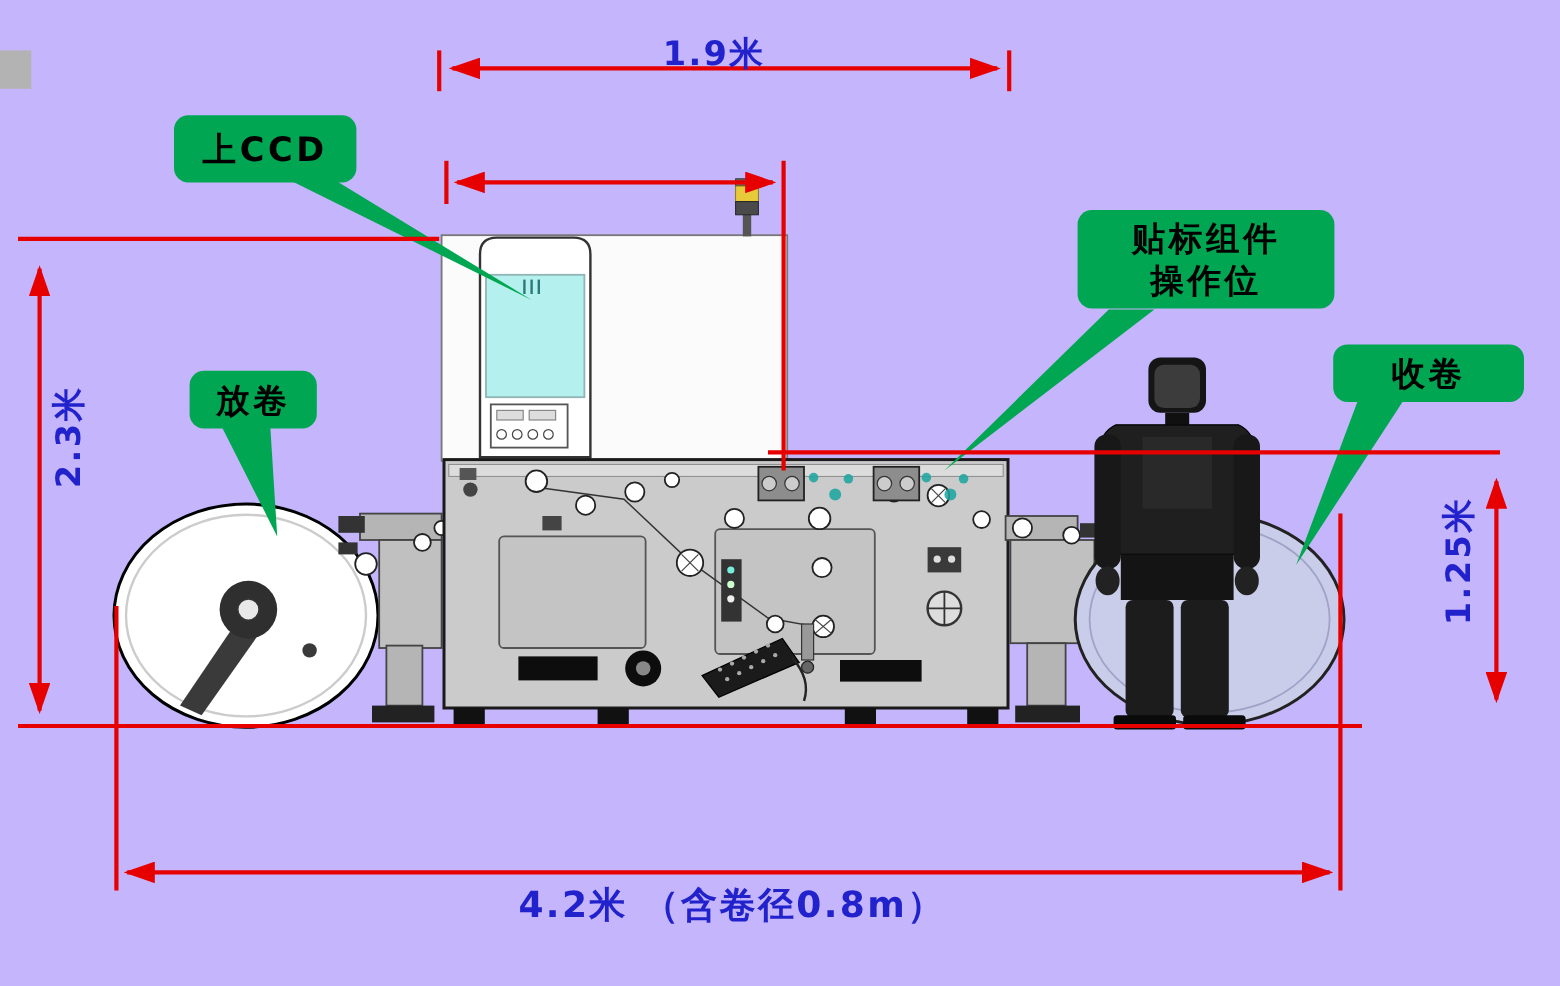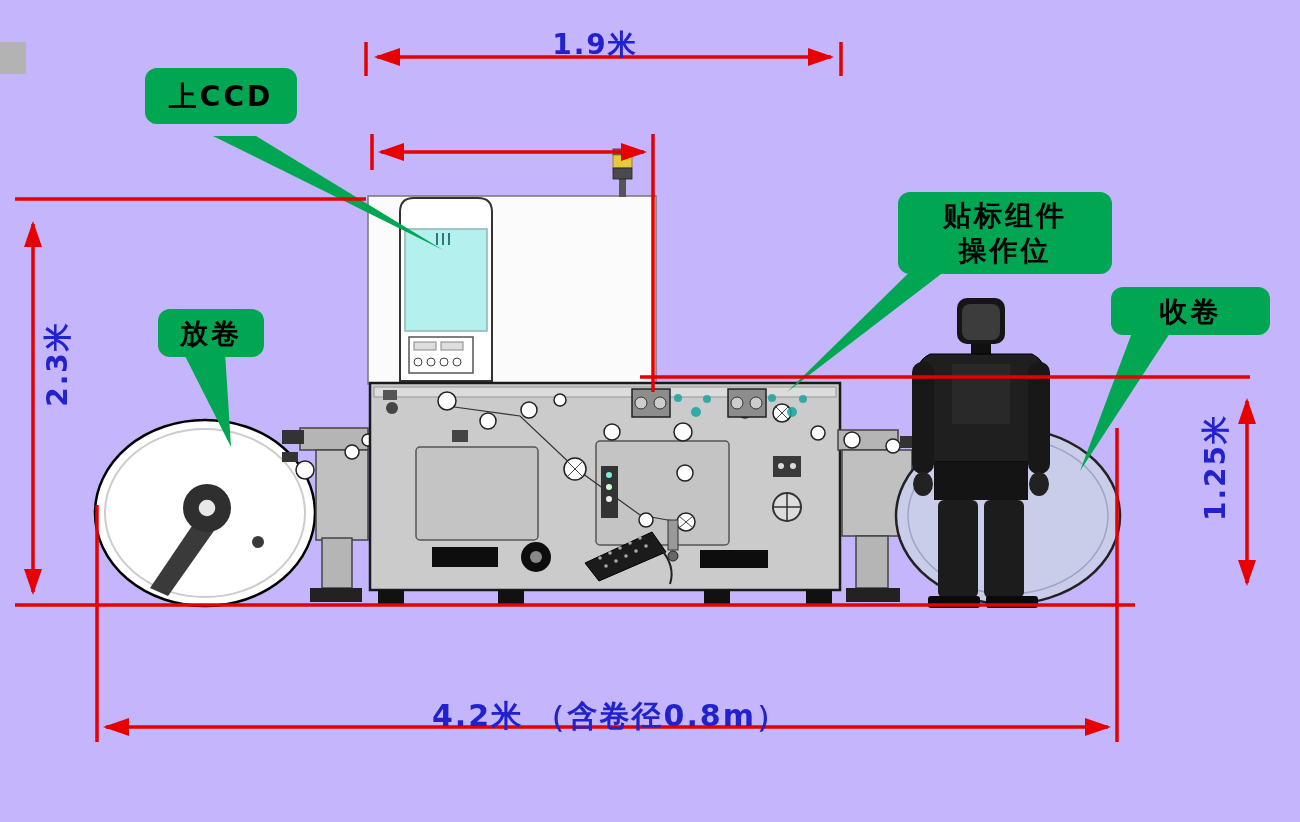--- a/index.html
+++ b/index.html
@@ -238,27 +238,27 @@
     </g>
   </svg>
 
   <div class="dim-label" style="left:500px; top:26px; width:190px;">1.9米</div>
 
 
   <div class="dim-label vertical" style="left:8px; top:348px; width:94px; height:32px;">2.3米</div>
 
   <div class="dim-label vertical" style="left:1160px; top:452px; width:106px; height:32px;">1.25米</div>
 
-  <div class="dim-label" style="left:350px; top:696px; width:520px; font-size:30px;">4.2米 （含卷径0.8m）</div>
-
-  <div class="callout" style="left:145px; top:68px; width:152px; height:56px;">
+  <div class="dim-label" style="left:350px; top:734px; width:520px; font-size:30px;">4.2米 （含卷径0.8m）</div>
+
+  <div class="callout" style="left:145px; top:96px; width:152px; height:56px;">
     <span>上CCD</span>
   </div>
 
-  <div class="callout" style="left:898px; top:192px; width:214px; height:82px;">
+  <div class="callout" style="left:898px; top:175px; width:214px; height:82px;">
     <span>贴标组件</span>
     <span>操作位</span>
   </div>
 
   <div class="callout" style="left:158px; top:309px; width:106px; height:48px;">
     <span>放卷</span>
   </div>
 
   <div class="callout" style="left:1098px; top:287px; width:159px; height:48px;margin-left:13px;">
     <span>收卷</span>

